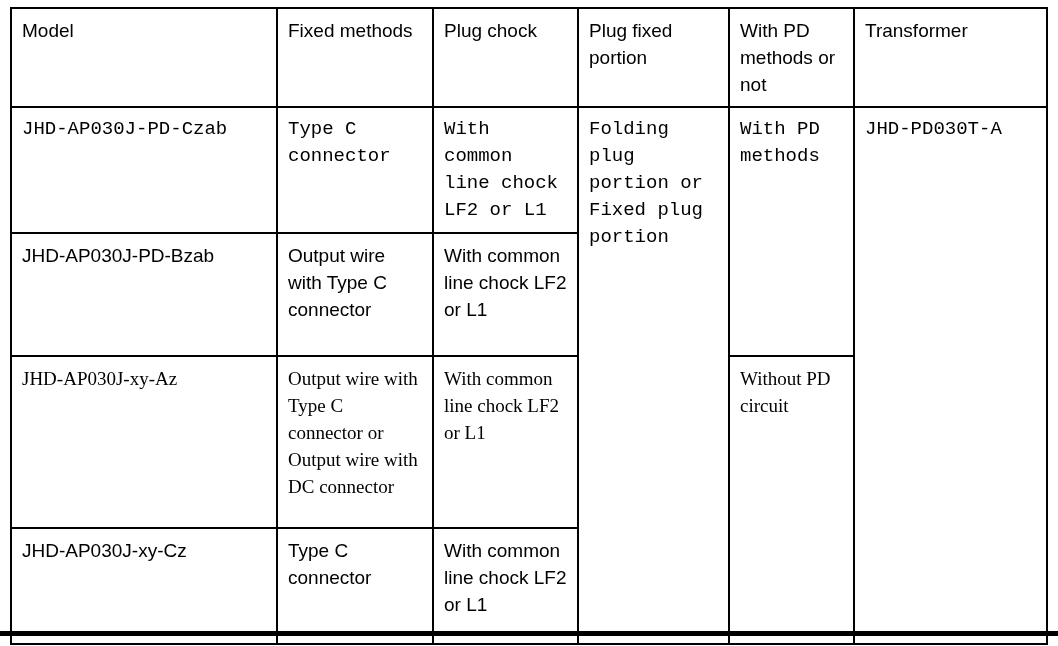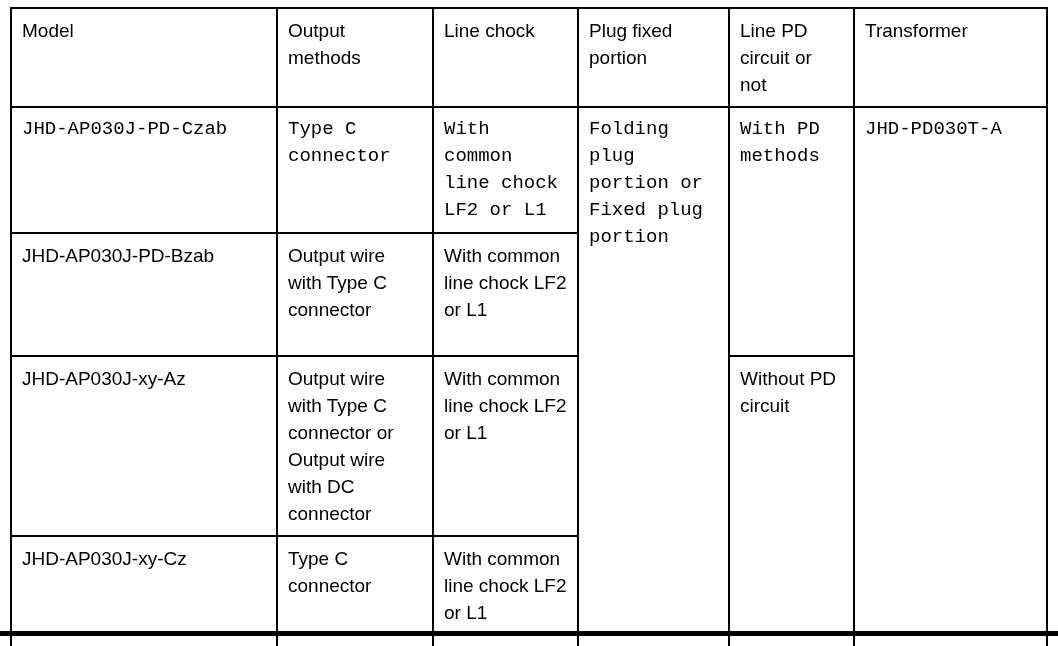--- a/index.html
+++ b/index.html
@@ -37,21 +37,21 @@
   .col-model       { width: 266px; }
   .col-output      { width: 156px; }
   .col-chock       { width: 145px; }
   .col-plug        { width: 151px; }
   .col-pd          { width: 125px; }
   .col-transformer { width: 193px; }
 
   tr.row-header { height: 90px; }
   tr.row-1 { height: 123px; font-family: Liberation Mono, monospace; }
   tr.row-2 { height: 123px; margin-left: 37px; }
-  tr.row-3 { height: 172px; }
+  tr.row-3 { height: 172px; font-family: Liberation Serif, serif; }
   tr.row-4 { height: 116px; }
 
   .bottom-rule {
     position: absolute;
     left: 0;
     top: 631px;
     width: 1058px;
     height: 5px;
     background: #000000;
   }
@@ -65,24 +65,24 @@
       <col class="col-model">
       <col class="col-output">
       <col class="col-chock">
       <col class="col-plug">
       <col class="col-pd">
       <col class="col-transformer">
     </colgroup>
     <tbody>
       <tr class="row-header">
         <th>Model</th>
-        <th>Output methods</th>
-        <th>Line chock</th>
+        <th>Fixed methods</th>
+        <th>Plug chock</th>
         <th>Plug fixed portion</th>
-        <th>Line PD circuit or not</th>
+        <th>With PD methods or not</th>
         <th>Transformer</th>
       </tr>
 
       <tr class="row-1">
         <td>JHD-AP030J-PD-Czab</td>
         <td>Type C connector</td>
         <td>With common line chock LF2 or L1</td>
         <td rowspan="4">Folding plug portion or Fixed plug portion</td>
         <td rowspan="2">With PD methods</td>
         <td rowspan="4">JHD-PD030T-A</td>

